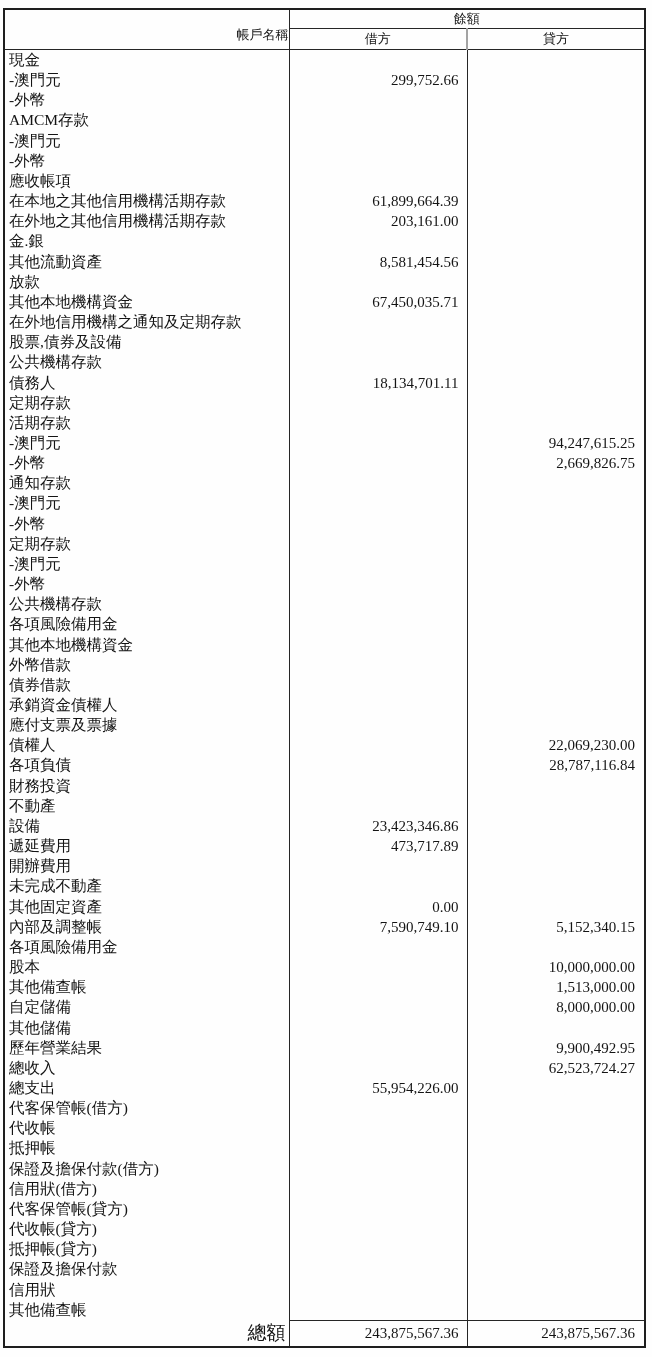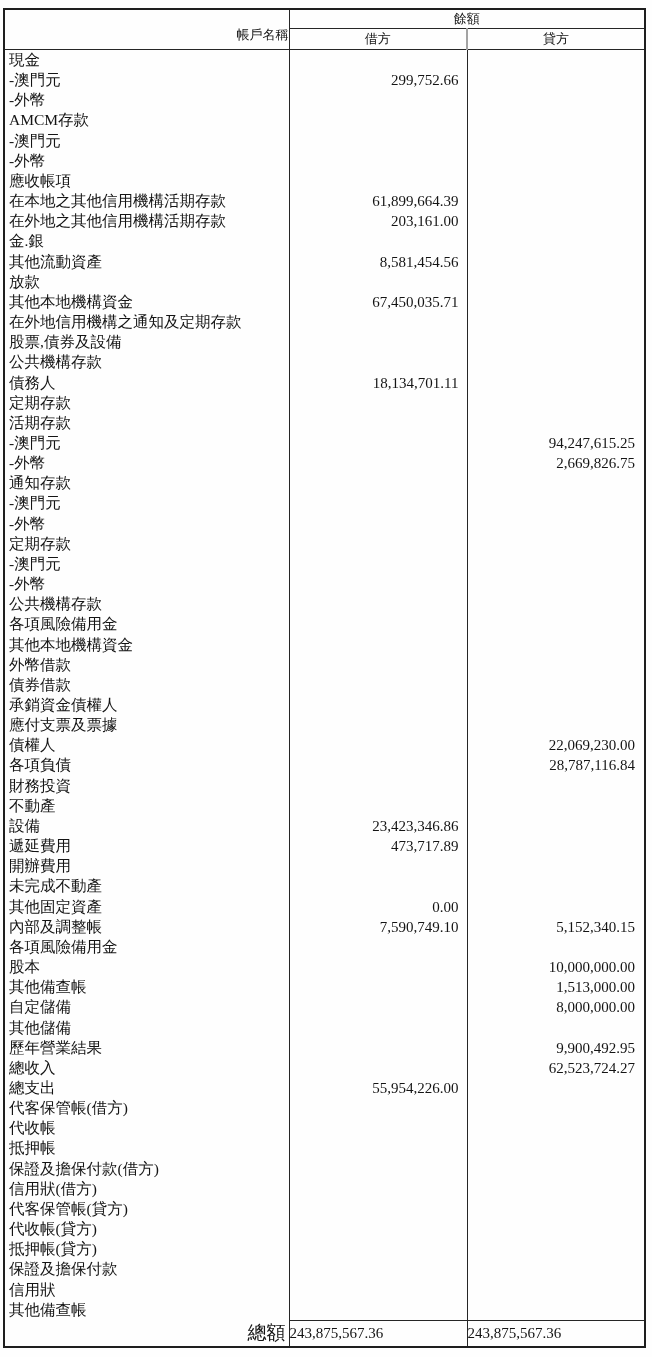--- a/index.html
+++ b/index.html
@@ -87,21 +87,21 @@
     vertical-align: middle;
     white-space: nowrap;
   }
   tfoot td.f-label {
     text-align: right;
     padding-right: 3px;
     border-right: 1.5px solid #262626;
   }
   tfoot td.num {
     font-size: 15px;
-    text-align: left;
+    text-align: right;
     border-top: 1.5px solid #262626;
   }
   tfoot td.f-debit {
     border-right: 1px solid #262626;
     padding-right: 8px;
   }
   tfoot td.f-credit {
     padding-right: 9px;
   }
 </style>

